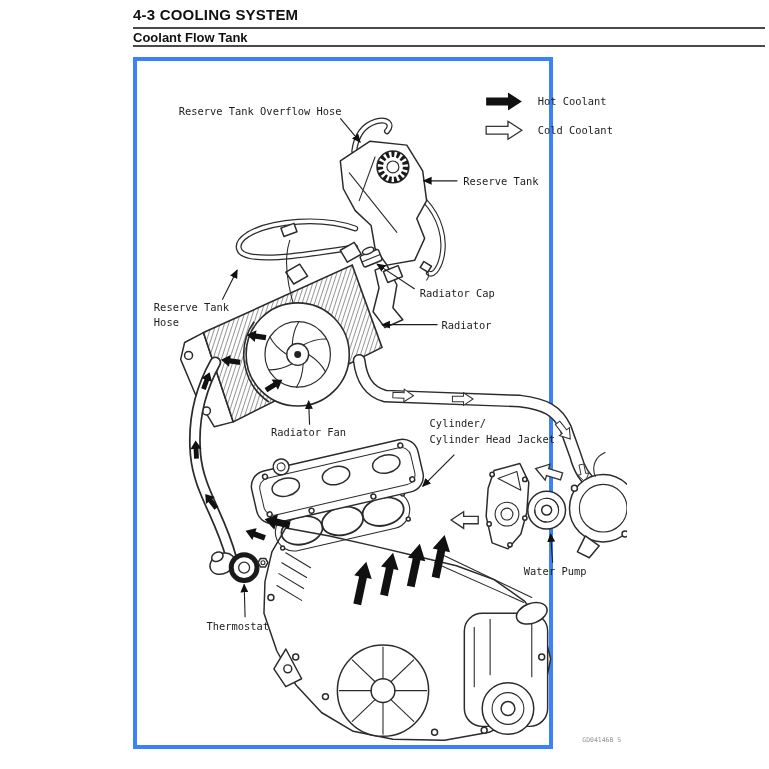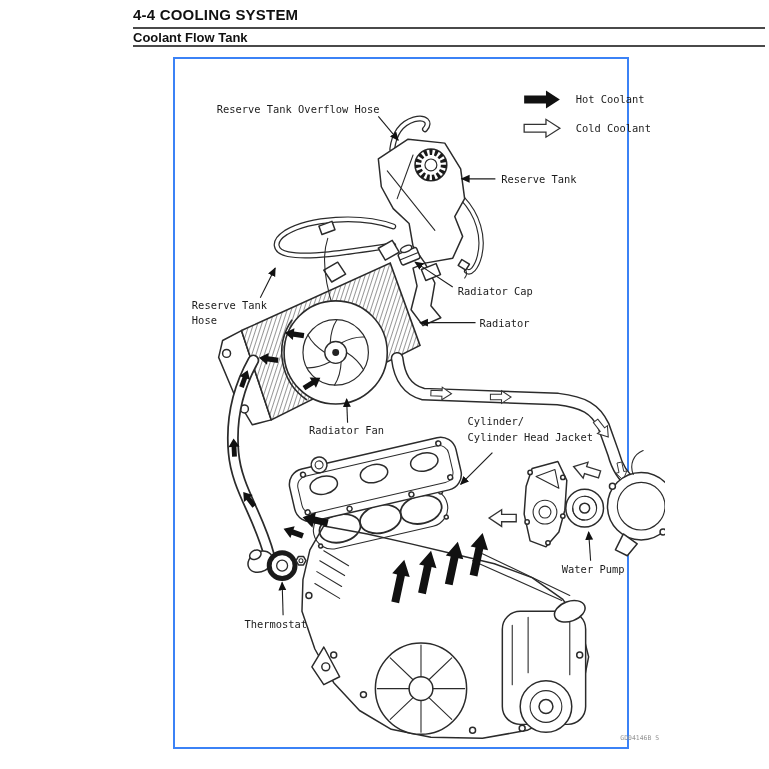--- a/index.html
+++ b/index.html
@@ -4,35 +4,35 @@
 <style>
   html,body{margin:0;padding:0;background:#fff;}
   .page{position:relative;width:769px;height:769px;background:#fff;overflow:hidden;
         font-family:"Liberation Sans",sans-serif;color:#1a1a1a;}
   .header{position:absolute;left:133px;top:0;width:632px;}
   .h1{position:absolute;top:6px;left:0;font-size:15px;font-weight:bold;letter-spacing:.2px;color:#111;}
   .h2{position:absolute;top:30px;left:0;font-size:13px;font-weight:bold;color:#111;}
   .rule{position:absolute;left:0;width:100%;height:2px;background:#4a4a4a;}
   .r1{top:27px;}
   .r2{top:45px;}
-  .figure-box{position:absolute;left:133px;top:57px;width:456px;height:692px;
-              border:2px solid #3b82f6;box-sizing:border-box;background:#fff;margin-left:40px;}
+  .figure-box{position:absolute;left:133px;top:57px;width:420px;height:692px;
+              border:4px solid #3b82f6;box-sizing:border-box;background:#fff;}
   svg{display:block;}
   .lbl{font-family:"DejaVu Sans Mono",monospace;font-size:10.5px;fill:#1c1c1c;}
   .code{font-family:"DejaVu Sans Mono",monospace;font-size:6.5px;fill:#949494;}
   .ln{stroke:#1c1c1c;stroke-width:1.1;fill:none;}
   .dw{stroke:#2b2b2b;stroke-width:1.5;fill:#fff;stroke-linejoin:round;stroke-linecap:round;}
   .dt{stroke:#2b2b2b;stroke-width:1.1;fill:none;stroke-linejoin:round;stroke-linecap:round;}
 </style>
 </head>
 <body>
 
 <div class="page">
   <div class="header">
-    <div class="h1">4-4 COOLING SYSTEM</div>
+    <div class="h1">4-3 COOLING SYSTEM</div>
     <div class="rule r1"></div>
     <div class="h2">Coolant Flow Tank</div>
     <div class="rule r2"></div>
   </div>
 
   <div class="figure-box">
     <svg width="490" height="688" viewBox="0 0 494 692">
       <defs>
         <pattern id="finhatch" width="4" height="4" patternUnits="userSpaceOnUse" patternTransform="rotate(18)">
           <rect width="4" height="4" fill="#ffffff"></rect>

